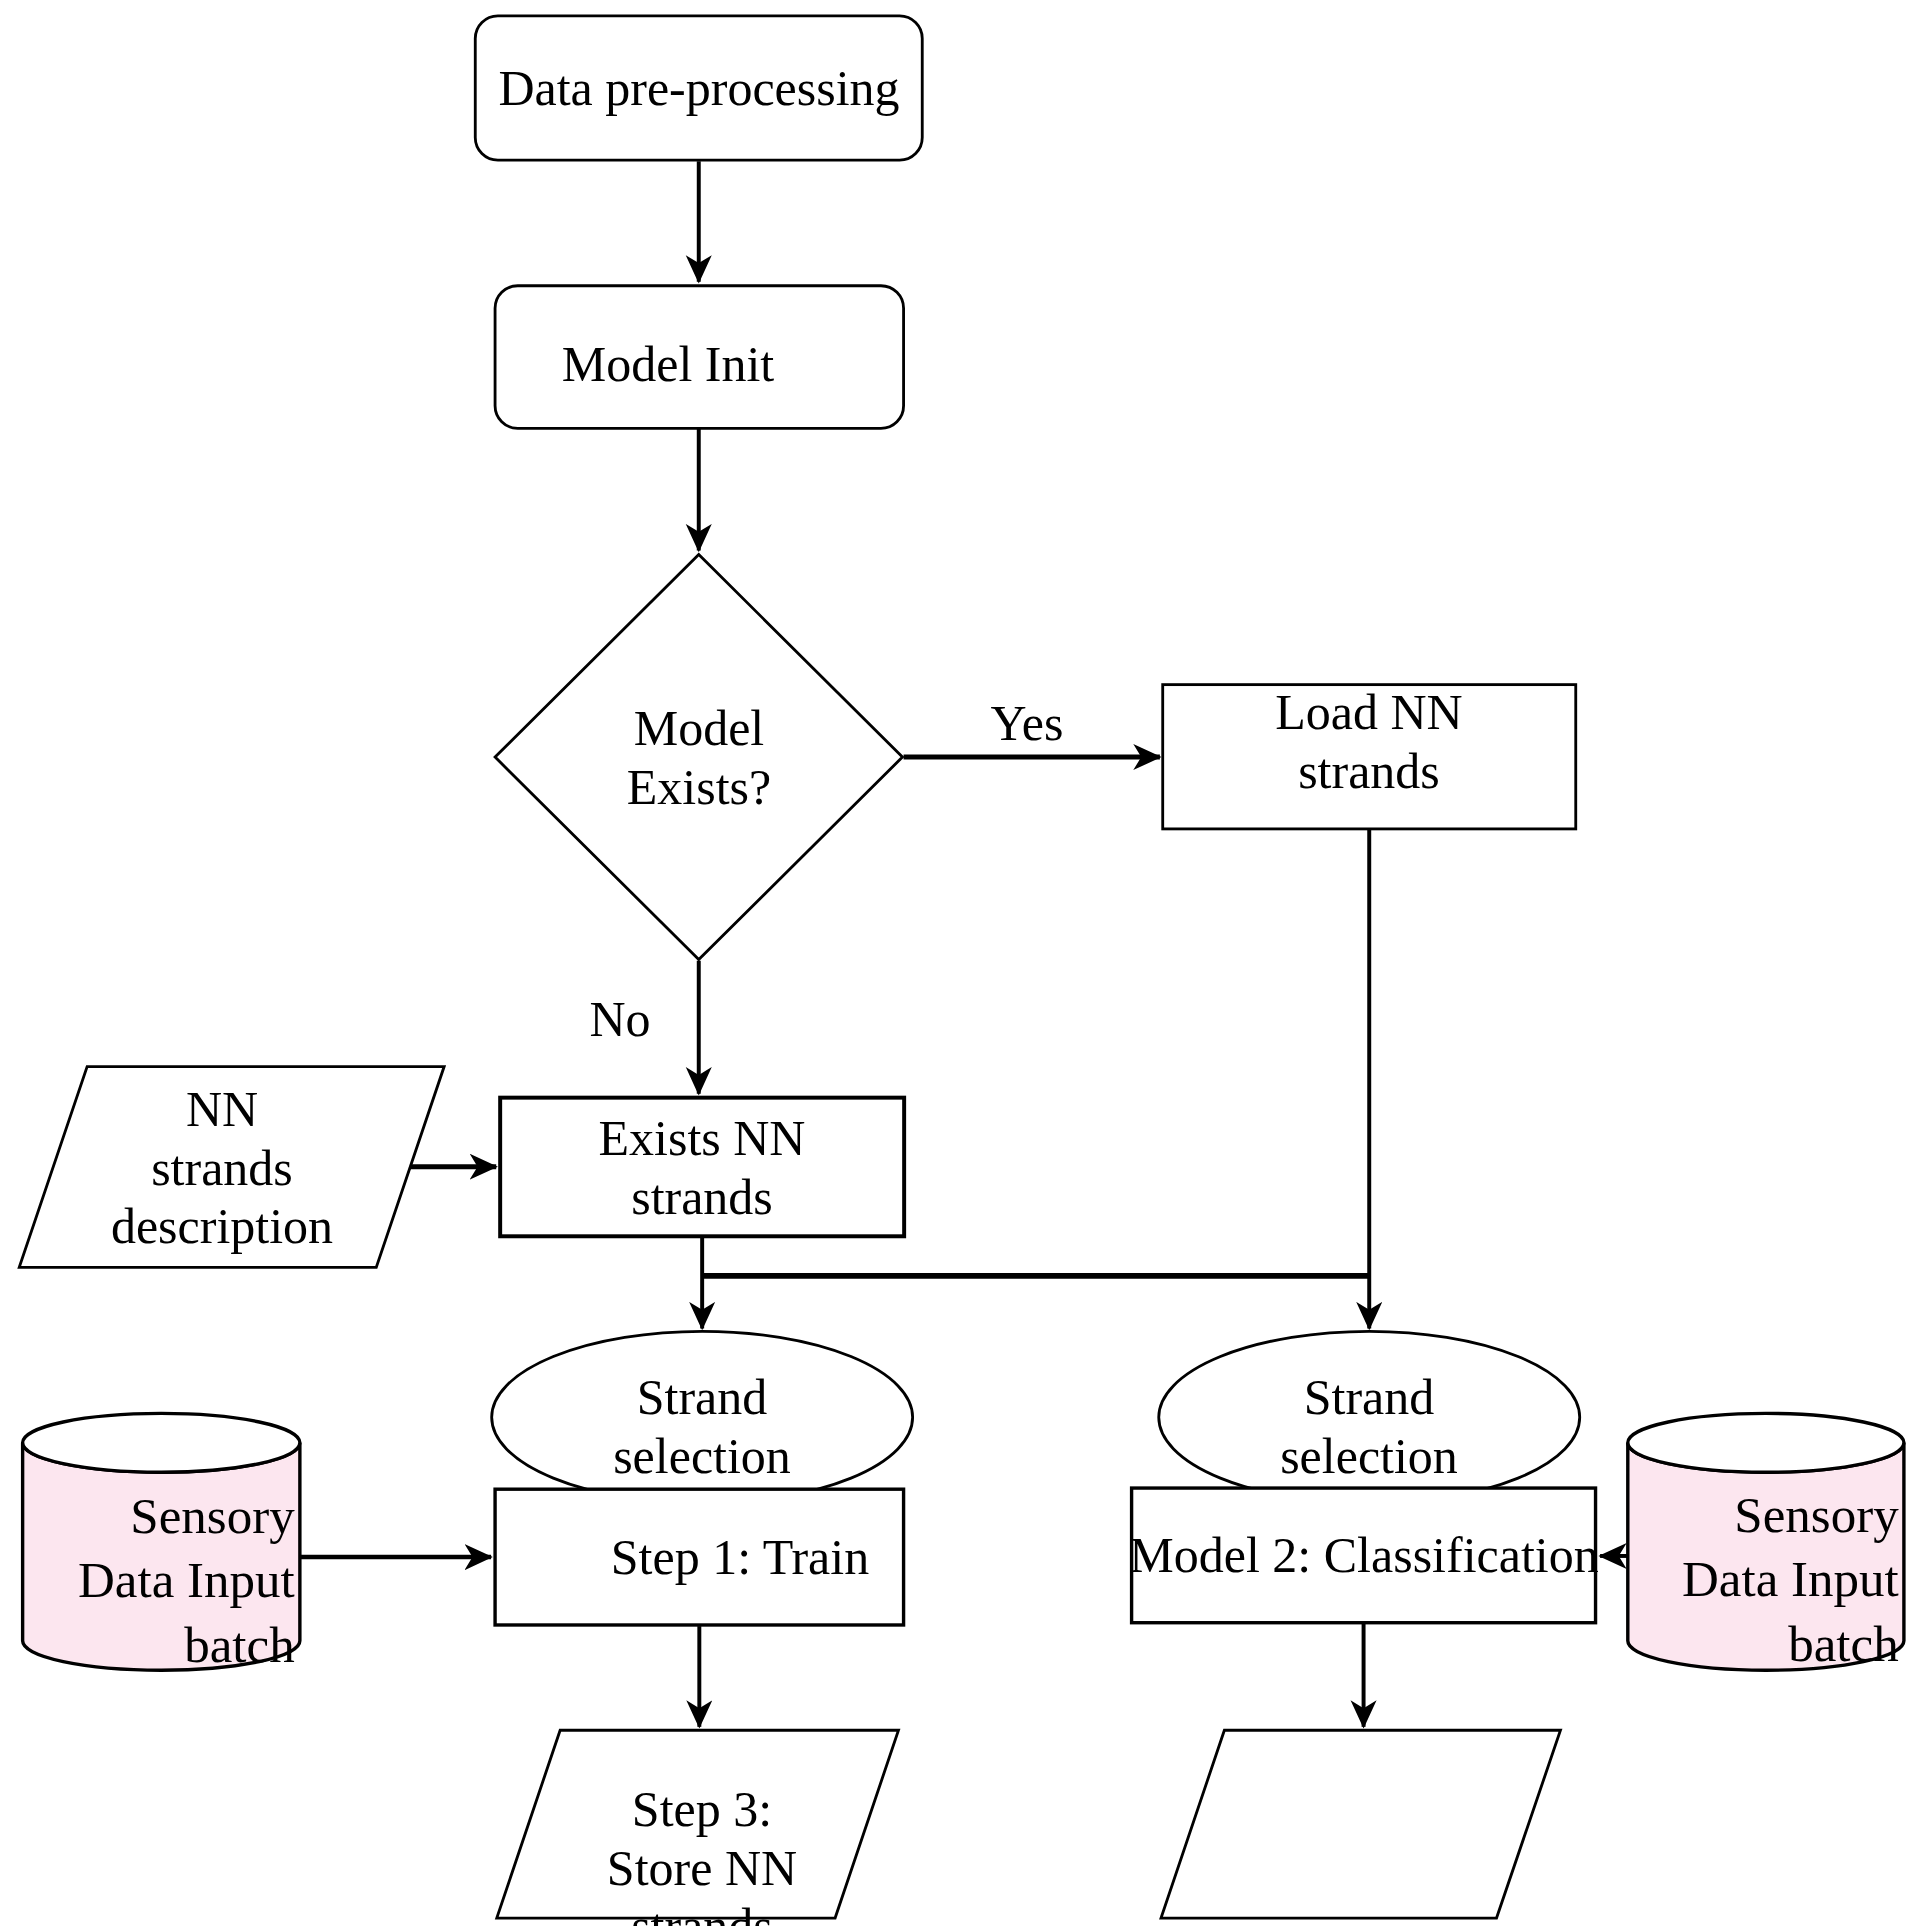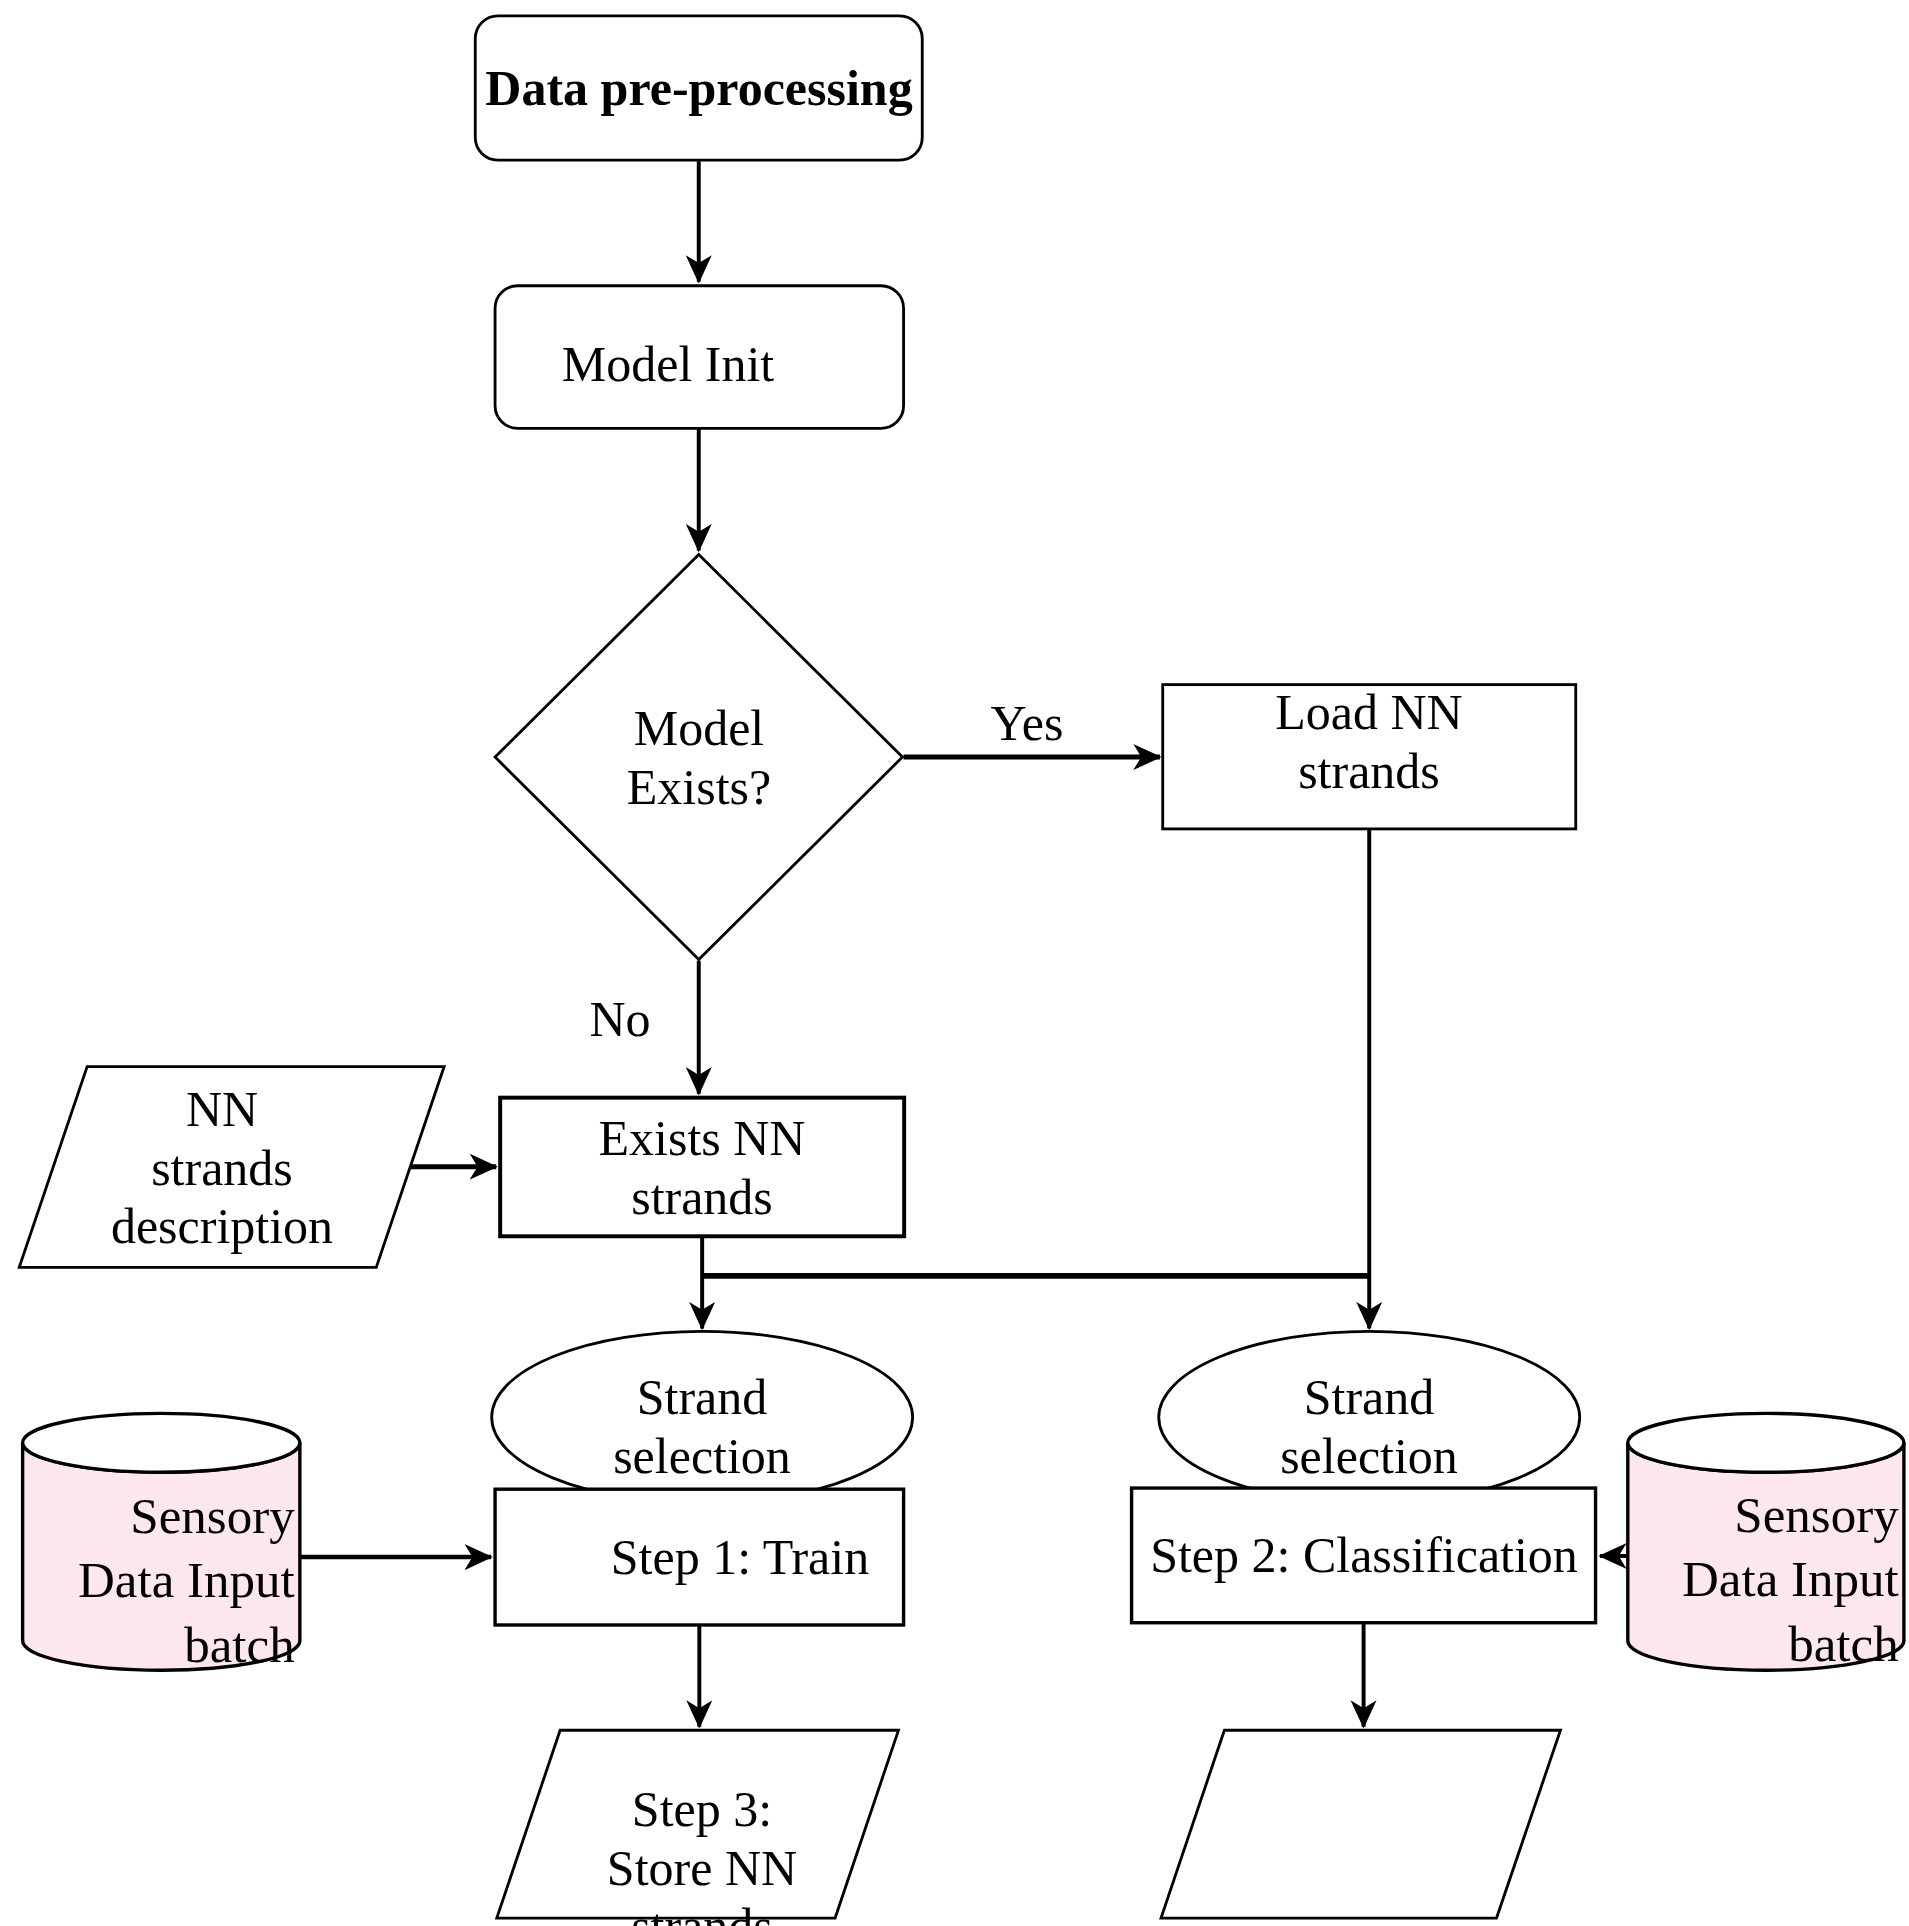--- a/index.html
+++ b/index.html
@@ -75,21 +75,21 @@
       <ellipse cx="3121" cy="2550" rx="244" ry="52" fill="#ffffff" stroke-width="6"></ellipse>
 
       <rect x="875" y="2632" width="722" height="240" stroke-width="6"></rect>
       <rect x="2000" y="2630" width="820" height="238" stroke-width="6"></rect>
 
       <path d="M990,3058 L1588,3058 L1476,3390 L878,3390 Z"></path>
       <path d="M2164,3058 L2758,3058 L2645,3390 L2052,3390 Z"></path>
     </g>
   </svg>
 
-  <div class="lbl" style="left:699px;top:88px;font-weight:bold;">Data pre-processing</div>
+  <div class="lbl" style="left:699px;top:88px;">Data pre-processing</div>
 
   <div class="lbl" style="left:668px;top:357px;margin-top:7px;">Model Init</div>
 
   <div class="lbl" style="left:699px;top:757px;">Model
 Exists?</div>
 
   <div class="lbl edgelabel" style="left:1027px;top:723px;">Yes</div>
 
   <div class="lbl edgelabel" style="left:601px;top:1019px;margin-left:19px;">No</div>
 
@@ -104,21 +104,21 @@
 strands</div>
 
   <div class="lbl" style="left:702px;top:1426px;">Strand
 selection</div>
 
   <div class="lbl" style="left:1369px;top:1426px;">Strand
 selection</div>
 
   <div class="lbl" style="left:733px;top:1557px;margin-left:7px;">Step 1: Train</div>
 
-  <div class="lbl" style="left:1364px;top:1555px;">Step 2: Classification</div>
+  <div class="lbl" style="left:1364px;top:1555px;">Model 2: Classification</div>
 
   <div class="lbl leftalign" style="left:58px;top:1580px;">Sensory
 Data Input
 batch</div>
 
   <div class="lbl leftalign" style="left:1662px;top:1579px;">Sensory
 Data Input
 batch</div>
 
   <div class="lbl" style="left:702px;top:1868px;">Step 3:

